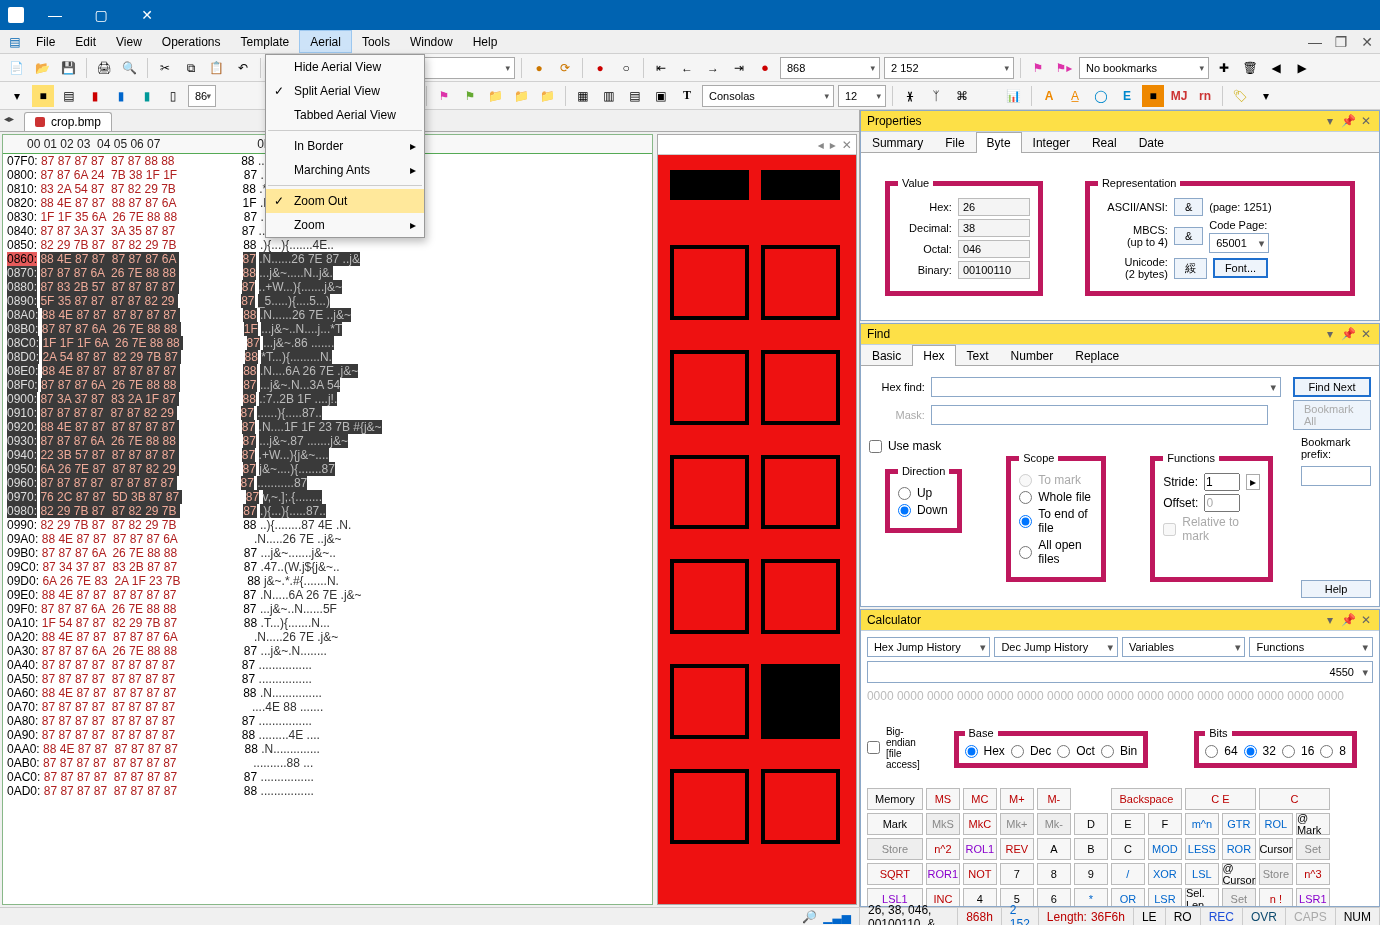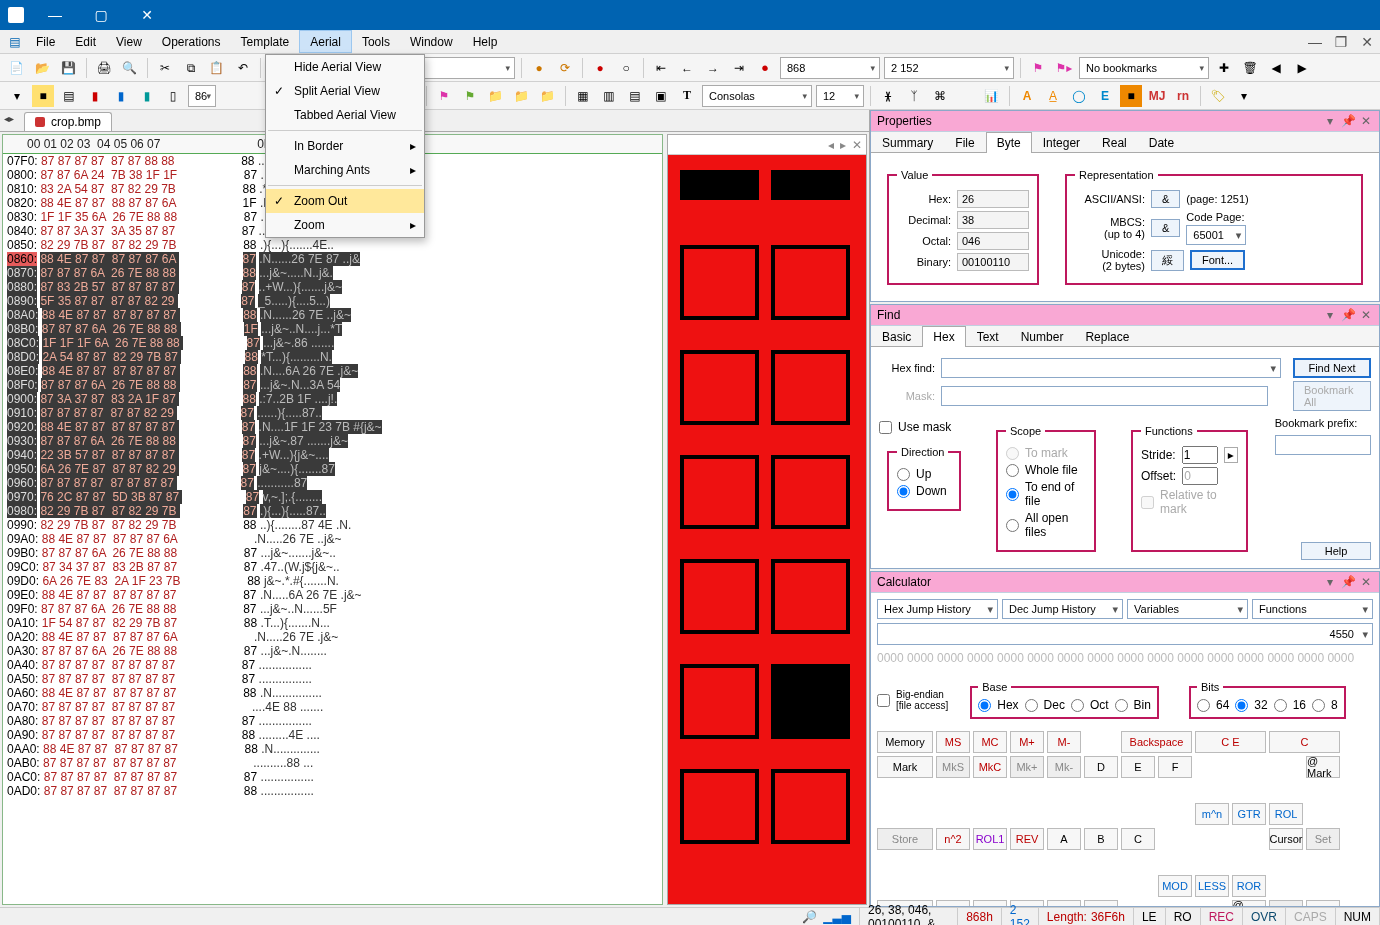--- a/index.html
+++ b/index.html
@@ -37,44 +37,44 @@
 .hexrow .asc { color:#333; }
 .hexrow .asc.db{ background:#3a3a3a; color:#bbb; }
 .hexrow.selrow .addr { background:#e55b5b; color:#000; }
 .aerialpane { width:200px; background:#fff; border:1px solid #aaa; margin:2px; overflow:hidden; position:relative; display:flex; flex-direction:column;}
 .aerialpane .tabslot { height:20px; border-bottom:1px solid #ccc; display:flex; justify-content:flex-end; padding-right:4px; gap:6px; align-items:center; color:#888; }
 .aerialimg { flex:1; background:#e11; position:relative; }
 .aerblk { position:absolute; background:#000; }
 
 .rightpane { flex:1; display:flex; flex-direction:column; background:#f0f0f0; }
 .panel { border:1px solid #8ca8c8; margin:0; }
-.panelhead { background:#f9a8d4; padding:3px 6px; display:flex; align-items:center; justify-content:space-between; border-bottom:1px solid #c0d0e0; }
+.panelhead { background:#fde047; padding:3px 6px; display:flex; align-items:center; justify-content:space-between; border-bottom:1px solid #c0d0e0; }
 .panelclose { display:flex; gap:4px; color:#666; }
 .panelclose span { width:14px; text-align:center; }
 .tabs { display:flex; border-bottom:1px solid #aaa; background:#f5f5f5; }
 .tab { padding:3px 10px; border:1px solid transparent; border-bottom:none; margin-bottom:-1px; }
 .tab.active { background:#fff; border-color:#aaa; }
 .panelbody { background:#fff; padding:8px; }
 .fieldrow { display:flex; align-items:center; margin:3px 0; gap:6px; }
 .fieldrow label { width:54px; text-align:right; font-size:11px; }
 .fieldrow .rlabel { text-align:right; font-size:11px; }
 .small { font-size:11px; }
 .valbox { width:72px; height:18px; background:#f4f4f4; border:1px solid #bbb; padding:0 4px; display:flex; align-items:center; font-size:11px; }
 .btn { border:1px solid #8ca8c8; background:#eef4fb; padding:2px 10px; font-size:11px; display:inline-flex; align-items:center; justify-content:center; }
 .btn.sel { border:2px solid #1e6fce; }
-fieldset { border:2px solid #be185d; padding:6px 8px 8px; margin:8px; }
+fieldset { border:5px solid #be185d; padding:6px 8px 8px; margin:16px; }
 legend { font-size:11px; padding:0 4px; }
 input[type=text].full { width:100%; height:20px; border:1px solid #8ca8c8; padding:0 4px; }
 .dropwide { height:20px; border:1px solid #8ca8c8; background:#fff; display:flex; align-items:center; padding:0 18px 0 6px; position:relative; font-size:11px; }
 .dropwide::after { content:"▾"; position:absolute; right:4px; color:#555; }
 
 .calcgrid { display:grid; grid-template-columns:repeat(12, 34px); gap:3px; }
 .cbt { height:22px; border:1px solid #bbb; background:#f7f7f7; display:flex; align-items:center; justify-content:center; font-size:11px; }
 .cbt.red { color:#b00; }
-.cbt.blue{ color:#06c;margin-top:47px; }
+.cbt.blue{ color:#06c; }
 .cbt.pur { color:#80c; }
 .cbt.gray{ color:#888; background:#eee;}
 .cbt.wide2 { grid-column:span 2; }
 
 .status { height:18px; background:#f0f0f0; border-top:1px solid #ccc; display:flex; align-items:center; font-size:11px; }
 .status .cell { padding:0 8px; border-right:1px solid #ccc; height:100%; display:flex; align-items:center; }
 
 .dropdown { position:absolute; top:54px; left:265px; width:160px; background:#f8f8f8; border:1px solid #999; box-shadow:2px 4px 8px rgba(0,0,0,.25); z-index:50; }
 .dditem { padding:5px 28px; position:relative; font-size:12px; }
 .ddsep { height:1px; background:#ccc; margin:3px 2px; }
@@ -169,21 +169,21 @@
   <div class="tbtn" style="color:#6a3">⚑</div>
   <div class="tbtn" style="color:#ca0">📁</div>
   <div class="tbtn" style="color:#c33">📁</div>
   <div class="tbtn" style="color:#36c">📁</div>
   <div class="tsep"></div>
   <div class="tbtn">▦</div>
   <div class="tbtn">▥</div>
   <div class="tbtn">▤</div>
   <div class="tbtn">▣</div>
   <div class="tbtn" style="font-family:serif;font-weight:bold">T</div>
-  <div class="tdrop" style="width:110px">Consolas</div>
+  <div class="tdrop" style="width:132px">Consolas</div>
   <div class="tdrop" style="width:48px">12</div>
   <div class="tsep"></div>
   <div class="tbtn">ᚕ</div>
   <div class="tbtn">ᛉ</div>
   <div class="tbtn">⌘</div>
   <div class="tbtn"></div>
   <div class="tbtn">📊</div>
   <div class="tsep"></div>
   <div class="tbtn" style="color:#e80;font-weight:bold">A</div>
   <div class="tbtn" style="color:#e80">A̲</div>
@@ -371,21 +371,21 @@
         <div class="fieldrow">
             <label style="width:56px">Hex find:</label>
             <div class="dropwide" style="flex:1"></div>
             <div class="btn sel" style="width:78px;margin-left:6px">Find Next</div>
           </div>
         <div class="fieldrow">
             <label style="width:56px;color:#aaa">Mask:</label>
             <input type="text" class="full" style="flex: 1 1 0%;">
             <div class="btn" style="width:78px;margin-left:19px;color:#aaa">Bookmark All</div>
           </div>
-        <div style="display:flex; gap:19px; margin-top:6px;">
+        <div style="display:flex; gap:12px; margin-top:6px;">
           <div style="flex:0 0 90px">
             <div class="fieldrow">
                 <input type="checkbox" style="">
                 <span>Use mask</span>
               </div>
             <fieldset style="margin-top:12px">
               <legend>Direction</legend>
               <div class="fieldrow">
                   <input type="radio" style="">
                   <span>Up</span>
@@ -583,21 +583,21 @@
   </div>
   <div class="cell">26, 38, 046, 00100110, &amp;</div>
   <div class="cell" style="color:#b00">868h</div>
   <div class="cell" style="color:#06c">2 152</div>
   <div class="cell">
       <span style="color:#b00;margin-right:4px">Length:</span>
       <span style="color:#b00">36F6h</span>
     </div>
   <div class="cell">LE</div>
   <div class="cell">RO</div>
-  <div class="cell" style="color:#be185d">REC</div>
+  <div class="cell" style="color:#1d4ed8">REC</div>
   <div class="cell" style="color:#0c4a6e">OVR</div>
   <div class="cell" style="color:#aaa">CAPS</div>
   <div class="cell">NUM</div>
 </div>
 
 <div class="dropdown">
   <div class="dditem">Hide Aerial View</div>
   <div class="dditem ddchk">Split Aerial View</div>
   <div class="dditem">Tabbed Aerial View</div>
   <div class="ddsep"></div>

